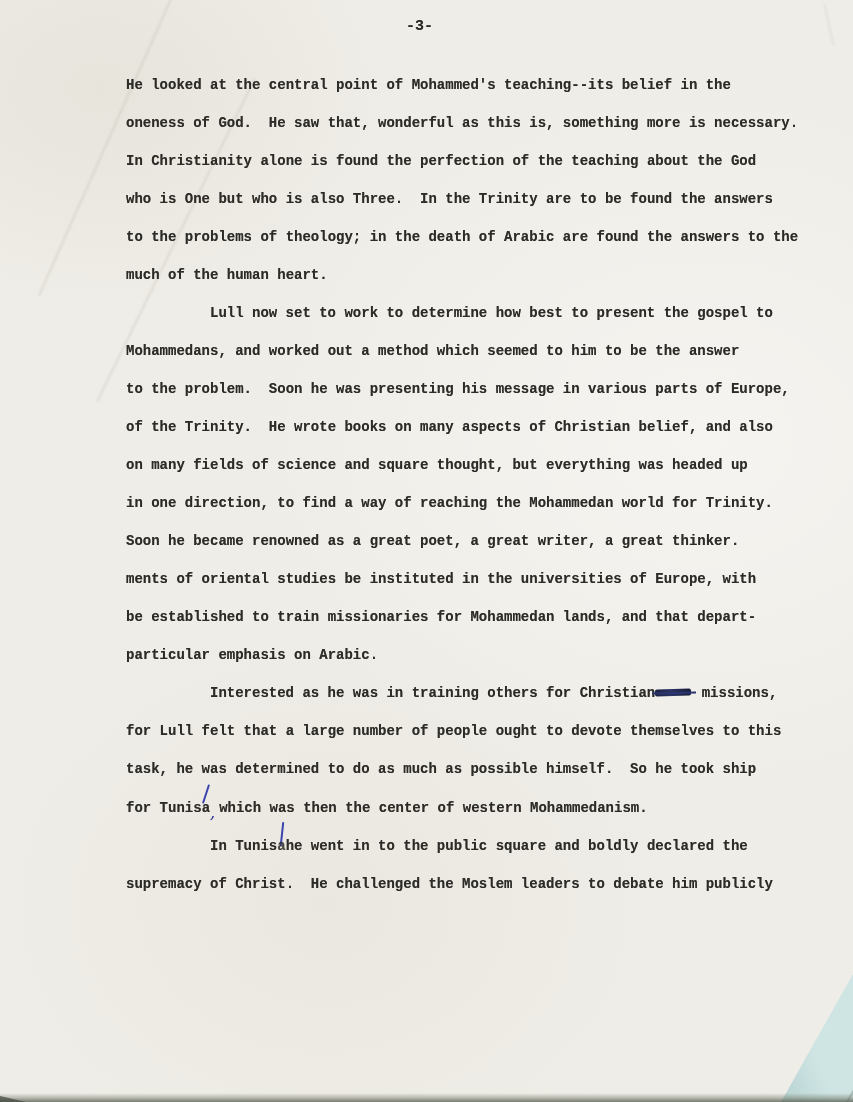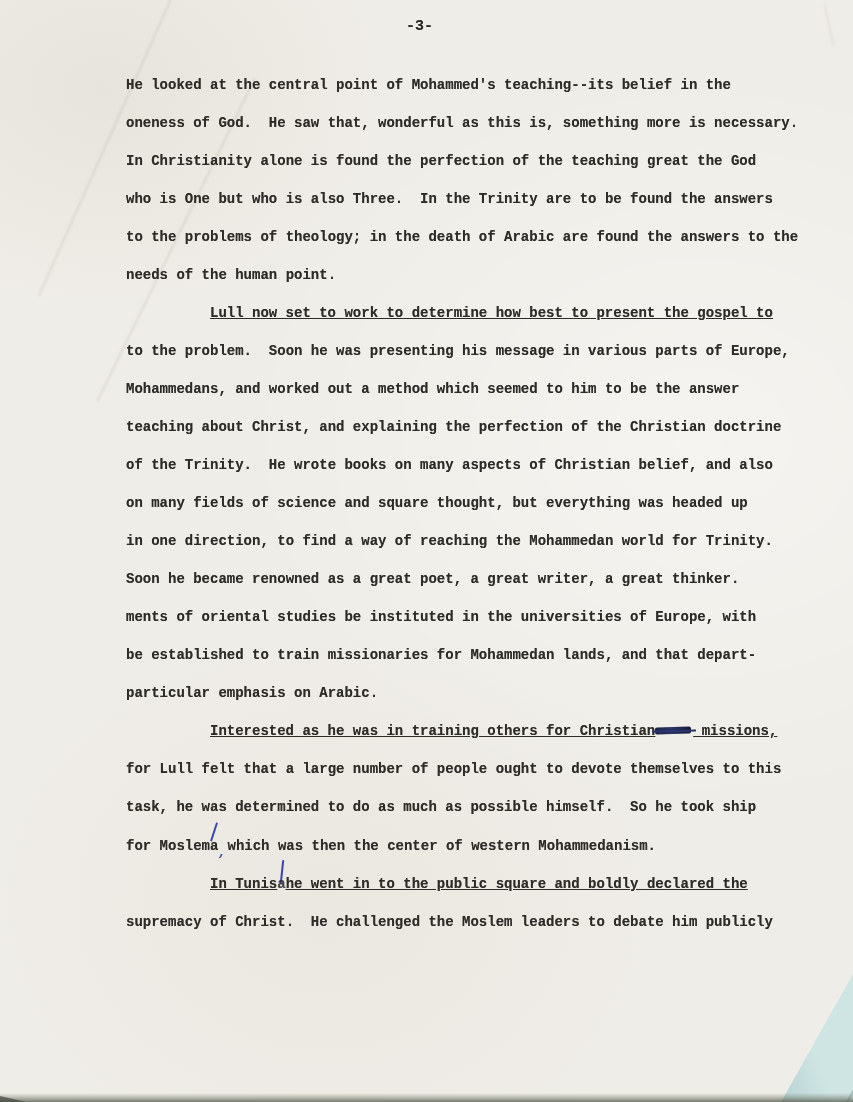--- a/index.html
+++ b/index.html
@@ -50,21 +50,21 @@
     left: 126px;
     top: 66px;
     width: 700px;
     font-size: 14px;
     line-height: 38px;
     font-weight: 700;
     color: #2d2b27;
     text-shadow: 0 0 0.6px rgba(40,38,34,.5);
   }
   .line { white-space: pre; }
-  .line.indent { padding-left: 84px; text-decoration: underline; }
+  .line.indent { padding-left: 84px; }
 
   
   .ink-strike {
     display: inline-block;
     position: relative;
     width: 36px;
     height: 10px;
     margin: 0 2px 0 0;
     vertical-align: -1px;
   }
@@ -173,39 +173,38 @@
 <div class="scan-page">
   <div class="crease c1"></div>
   <div class="crease c2"></div>
   <div class="crease c3"></div>
 
   <div class="page-number">-3-</div>
 
   <div class="text-block">
       <div class="line">He looked at the central point of Mohammed's teaching--its belief in the</div>
       <div class="line">oneness of God.  He saw that, wonderful as this is, something more is necessary.</div>
-      <div class="line">In Christianity alone is found the perfection of the teaching great the God</div>
+      <div class="line">In Christianity alone is found the perfection of the teaching about the God</div>
       <div class="line">who is One but who is also Three.  In the Trinity are to be found the answers</div>
       <div class="line">to the problems of theology; in the death of Arabic are found the answers to the</div>
-      <div class="line">needs of the human point.</div>
+      <div class="line">much of the human heart.</div>
       <div class="line indent">Lull now set to work to determine how best to present the gospel to</div>
+      <div class="line">Mohammedans, and worked out a method which seemed to him to be the answer</div>
       <div class="line">to the problem.  Soon he was presenting his message in various parts of Europe,</div>
-      <div class="line">Mohammedans, and worked out a method which seemed to him to be the answer</div>
-      <div class="line">teaching about Christ, and explaining the perfection of the Christian doctrine</div>
       <div class="line">of the Trinity.  He wrote books on many aspects of Christian belief, and also</div>
       <div class="line">on many fields of science and square thought, but everything was headed up</div>
       <div class="line">in one direction, to find a way of reaching the Mohammedan world for Trinity.</div>
       <div class="line">Soon he became renowned as a great poet, a great writer, a great thinker.</div>
       <div class="line">ments of oriental studies be instituted in the universities of Europe, with</div>
       <div class="line">be established to train missionaries for Mohammedan lands, and that depart-</div>
       <div class="line">particular emphasis on Arabic.</div>
       <div class="line indent"><span>Interested as he was in training others for Christian</span><span class="ink-strike"></span><span> missions,</span></div>
       <div class="line">for Lull felt that a large number of people ought to devote themselves to this</div>
       <div class="line">task, he was determined to do as much as possible himself.  So he took ship</div>
-      <div class="line"><span>for Moslem</span><span class="ink-insert"><span class="typed-char">a</span><span class="ink-comma">,</span></span><span>which was then the center of western Mohammedanism.</span></div>
+      <div class="line"><span>for Tunis</span><span class="ink-insert"><span class="typed-char">a</span><span class="ink-comma">,</span></span><span>which was then the center of western Mohammedanism.</span></div>
       <div class="line indent"><span>In Tunis</span><span class="ink-slash"><span class="typed-char">a</span></span><span>he went in to the public square and boldly declared the</span></div>
       <div class="line">supremacy of Christ.  He challenged the Moslem leaders to debate him publicly</div>
     </div>
 
   <div class="corner-wedge"></div>
   <div class="corner-wedge-edge"></div>
   <div class="bottom-edge"></div>
   <div class="bottom-left-notch"></div>
 </div>
 

